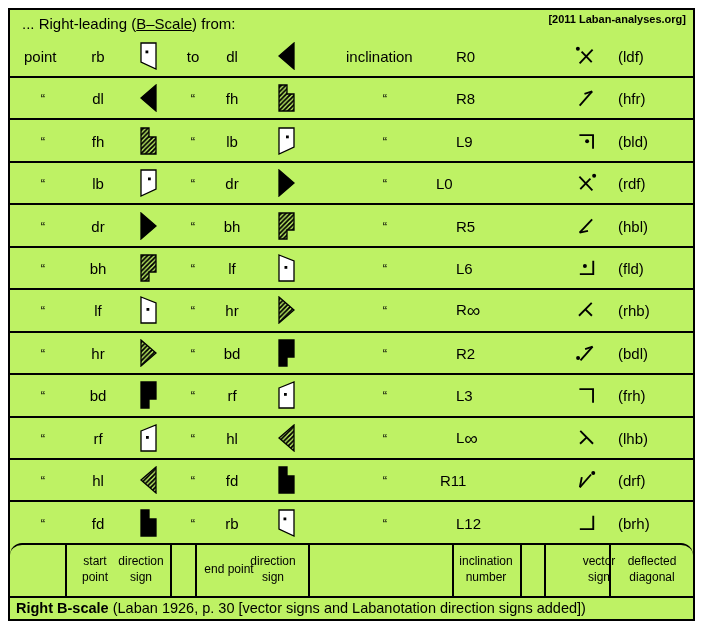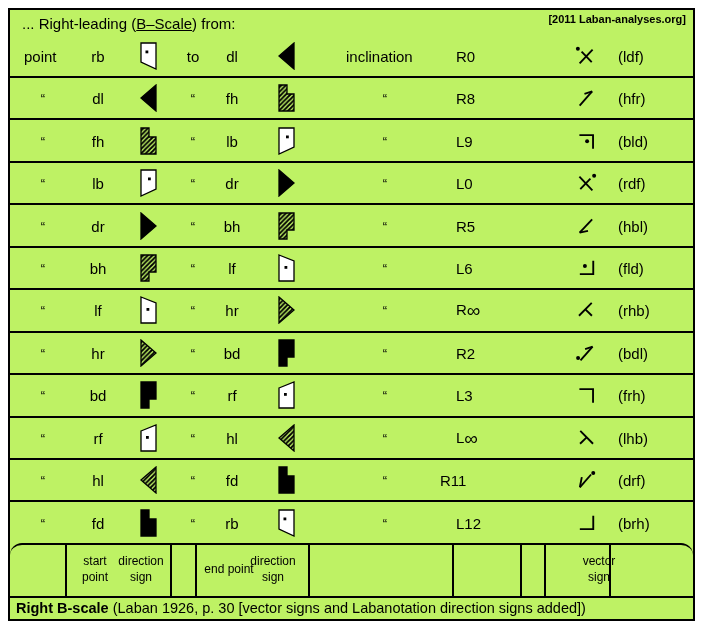--- a/index.html
+++ b/index.html
@@ -133,21 +133,21 @@
             </svg>
           </div>
           <div class="cell ctr ditto" style="left: 168px; width: 30px;">“</div>
           <div class="cell ctr" style="left: 194px; width: 56px;">dr</div>
           <div class="cell" style="left: 268px;">
             <svg width="17" height="28" viewBox="0 0 17 28">
               <polygon points="1,1 1,27 16,14" fill="#000" stroke="#000" stroke-width="1.3" stroke-linejoin="miter"></polygon>
             </svg>
           </div>
           <div class="cell ctr ditto" style="left: 358px; width: 34px;">“</div>
-          <div class="cell" style="left: 446px;">L0</div>
+          <div class="cell" style="left: 426px;">L0</div>
           <div class="cell ctr" style="left: 554px; width: 44px;">
             <svg width="22" height="22" viewBox="0 0 20 20">
               <line x1="15.8" y1="16.8" x2="4" y2="4.2" stroke="#000" stroke-width="1.7"></line>
               <line x1="14" y1="6" x2="4.8" y2="15.6" stroke="#000" stroke-width="1.7"></line>
               <circle cx="17.4" cy="3.4" r="1.8" fill="#000"></circle>
             </svg>
           </div>
           <div class="cell" style="left: 608px;">(rdf)</div>
         </div>
         <div class="brow">
@@ -362,17 +362,19 @@
       <div class="vline" style="left:185px"></div>
       <div class="vline" style="left:298px"></div>
       <div class="vline" style="left:442px"></div>
       <div class="vline" style="left:510px"></div>
       <div class="vline" style="left:534px"></div>
       <div class="vline" style="left:599px"></div>
       <div class="lab" style="left:60px;width:50px">start point</div>
       <div class="lab" style="left:104px;width:54px">direction sign</div>
       <div class="lab" style="left:194px;width:50px">end point</div>
       <div class="lab" style="left:236px;width:54px">direction sign</div>
+      <div class="lab" style="left:444px;width:64px">inclination number</div>
       <div class="lab" style="left:561px;width:56px">vector sign</div>
+      <div class="lab" style="left:610px;width:64px">deflected diagonal</div>
     </div>
     <div class="captionrow"><b>Right B-scale</b><span> (Laban 1926, p. 30 [vector signs and Labanotation direction signs added])</span></div>
   </div>
 </div>
 
 </body></html>

